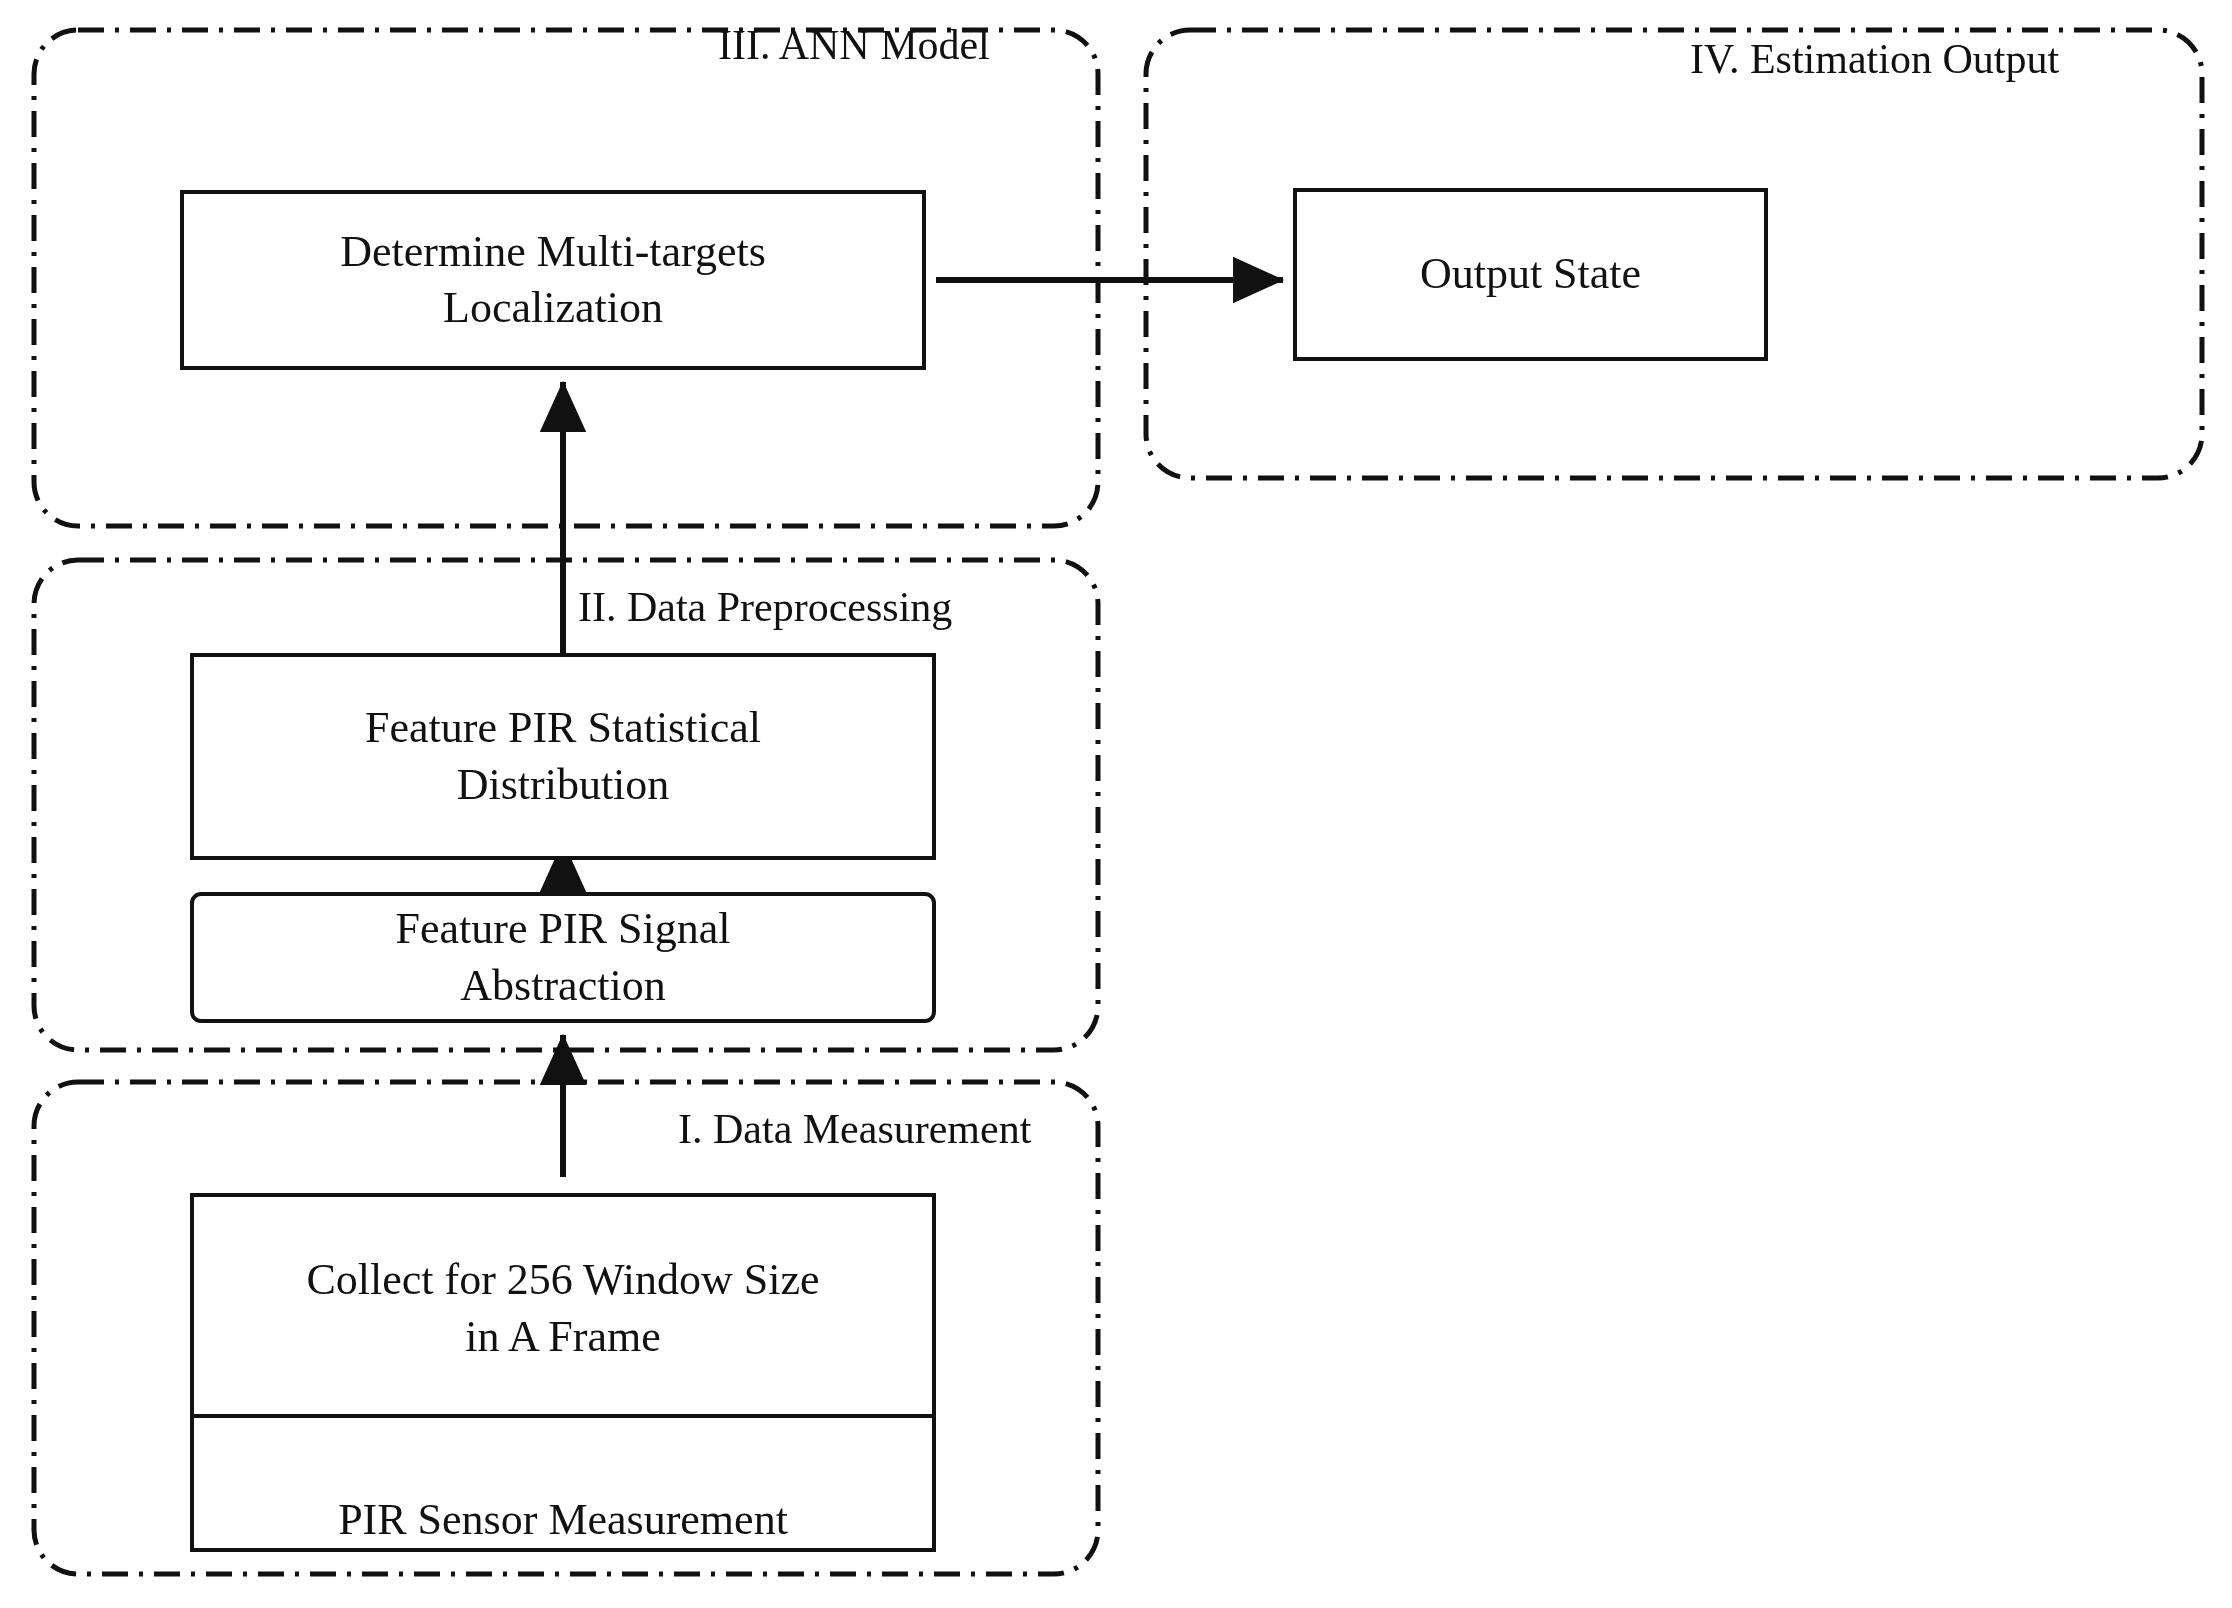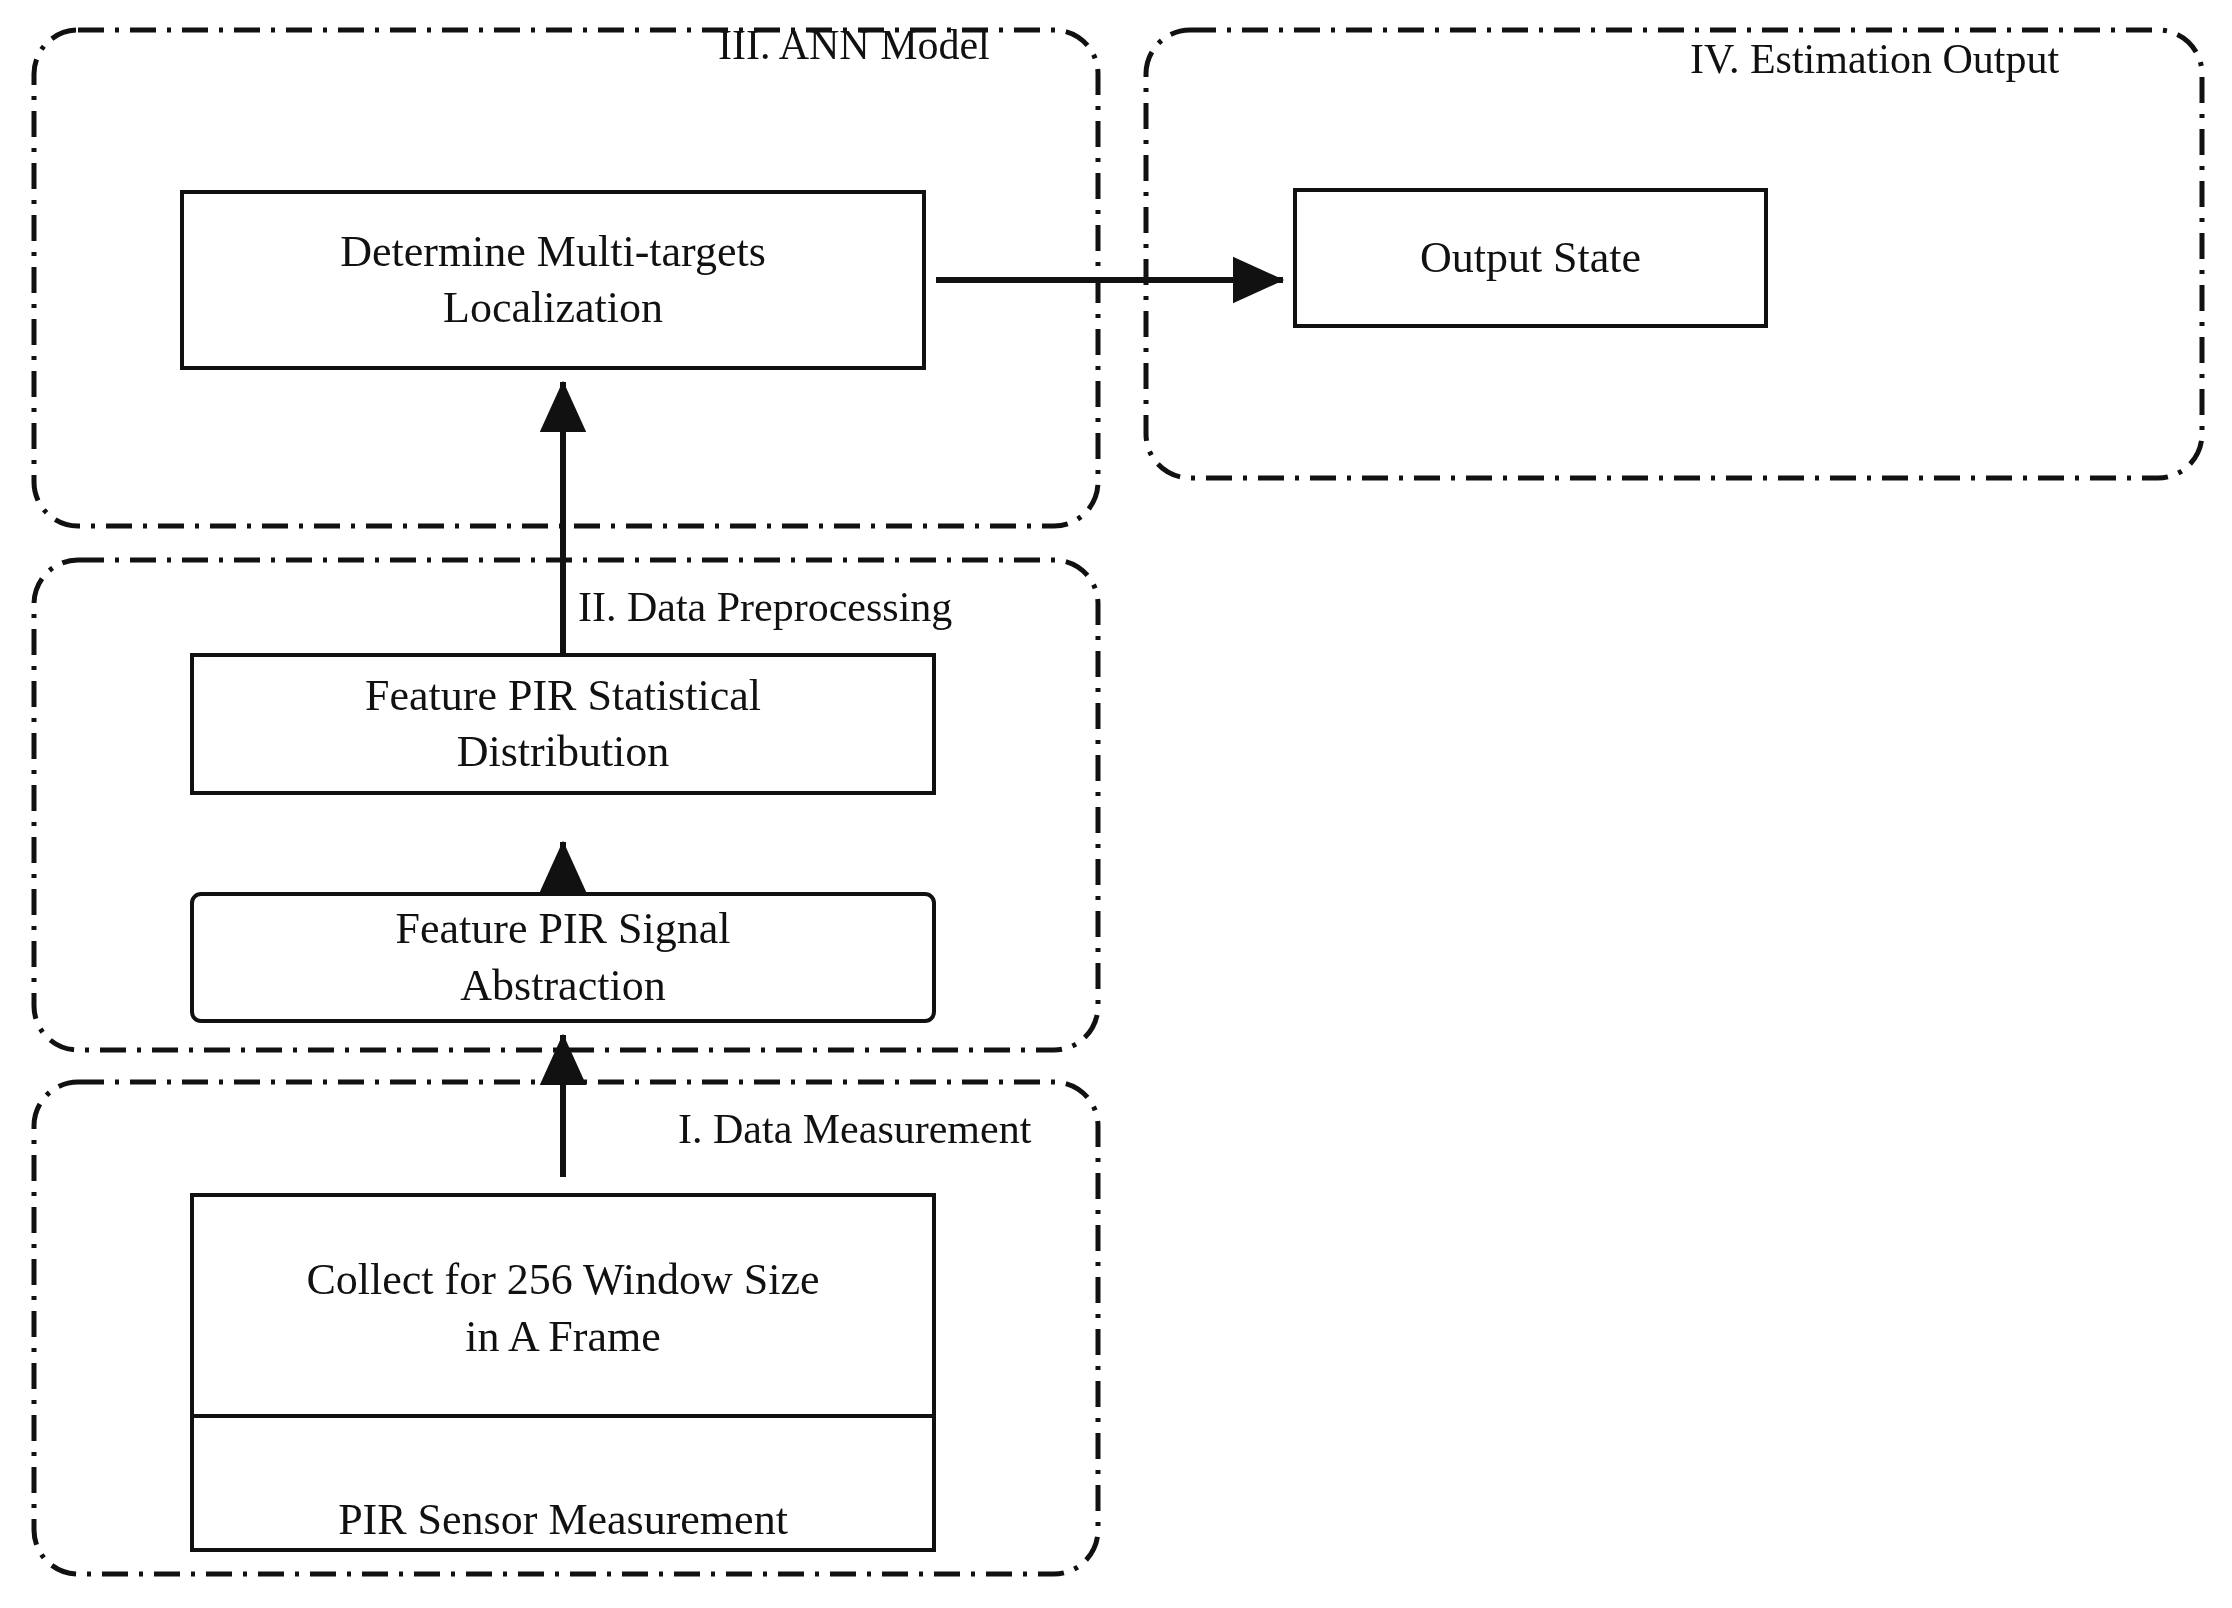--- a/index.html
+++ b/index.html
@@ -126,25 +126,25 @@
     <g>
       <line x1="563" y1="1414" x2="563" y2="1368" stroke="#111111" stroke-width="6" marker-end="url(#arrowhead)"></line>
     </g>
   </svg>
 
   <div class="box" style="left:180px; top:190px; width:746px; height:180px;">
     <span>Determine Multi-targets
 Localization</span>
   </div>
 
-  <div class="box" style="left:1293px; top:188px; width:475px; height:140px;">
+  <div class="box" style="left:1293px; top:188px; width:475px; height:173px;">
     <span>Output State</span>
   </div>
 
-  <div class="box" style="left:190px; top:653px; width:746px; height:142px;">
+  <div class="box" style="left:190px; top:653px; width:746px; height:207px;">
     <span>Feature  PIR Statistical
 Distribution</span>
   </div>
 
   <div class="box" style="left:190px; top:892px; width:746px; height:131px;border-radius:11px;">
     <span>Feature PIR Signal
 Abstraction</span>
   </div>
 
   <div class="box" style="left:190px; top:1177px; width:746px; height:231px;margin-top:16px;">

